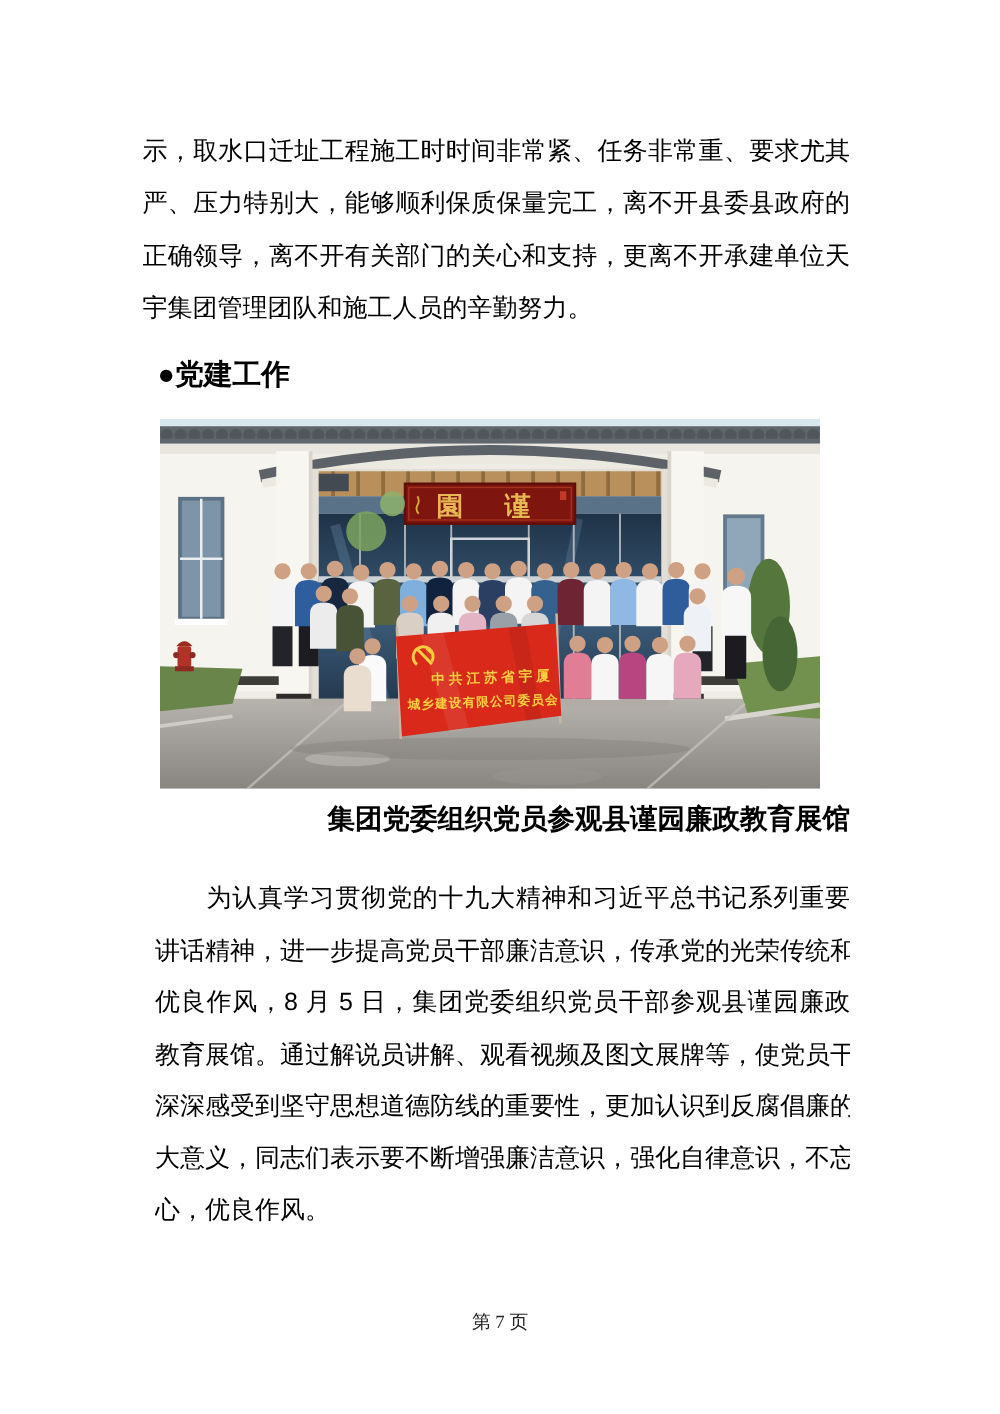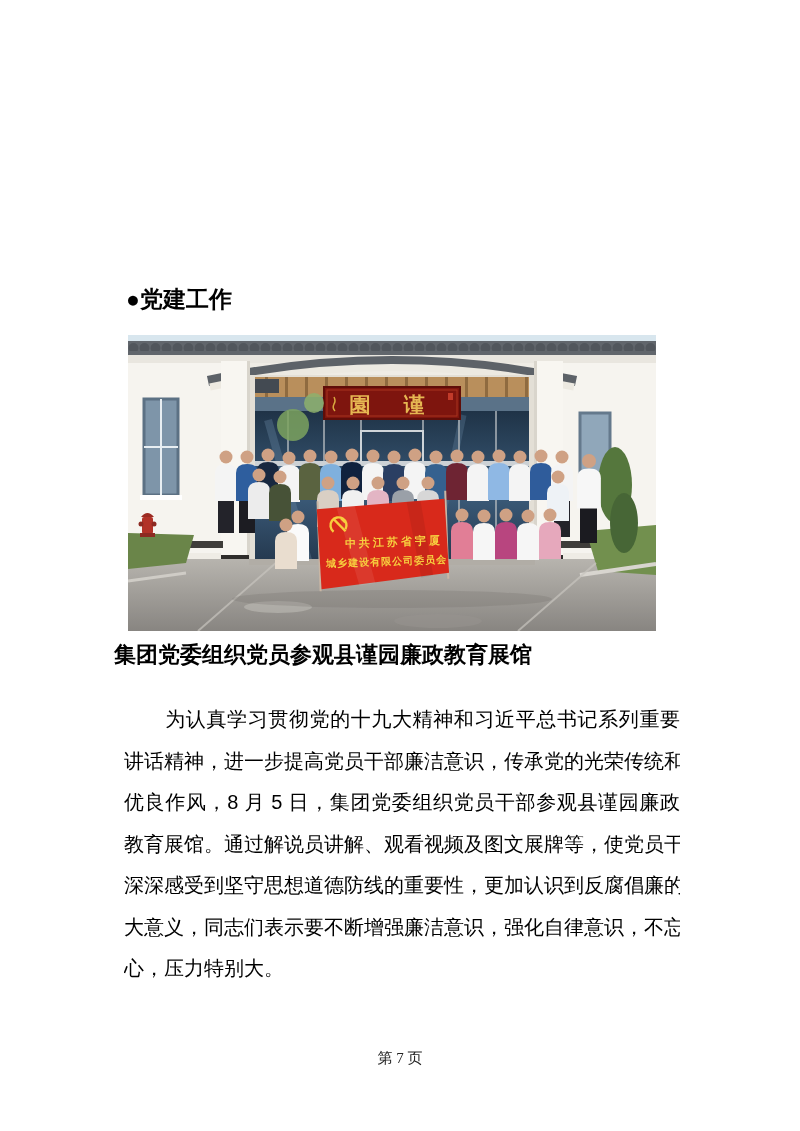--- a/index.html
+++ b/index.html
@@ -5,30 +5,36 @@
   html,body{margin:0;padding:0;background:#ffffff;}
   .page{position:relative;width:800px;height:1131px;background:#ffffff;overflow:hidden;
         font-family:"Liberation Sans","DejaVu Sans",sans-serif;color:#000;}
   .col{position:absolute;left:114px;width:566px;}
   .pline{height:42px;line-height:42px;font-size:20px;text-align:justify;text-align-last:justify;
          white-space:nowrap;overflow:hidden;}
   .pline.last{text-align-last:left;}
   .p2 .pline{height:41.5px;line-height:41.5px;margin-left:10px;}
   .sec-header{position:absolute;left:126px;top:284px;font-size:23px;font-weight:bold;line-height:30px;}
   .photo-wrap{position:absolute;left:128px;top:312px;width:528px;height:296px;margin-top:23px;}
-  .caption{position:absolute;left:114px;top:639px;width:566px;text-align:left;
+  .caption{position:absolute;left:114px;top:639px;width:566px;text-align:right;
            font-size:22px;font-weight:bold;line-height:32px;}
   .footer{position:absolute;left:0;top:1048px;width:800px;text-align:center;
           font-family:"Liberation Serif","DejaVu Serif",serif;font-size:15px;color:#222;line-height:20px;}
 </style>
 </head>
 <body>
 
 <div class="page">
 
+  <div class="col p1" style="top:100px">
+    <div class="pline">示，取水口迁址工程施工时时间非常紧、任务非常重、要求尤其</div>
+    <div class="pline">严、压力特别大，能够顺利保质保量完工，离不开县委县政府的</div>
+    <div class="pline">正确领导，离不开有关部门的关心和支持，更离不开承建单位天</div>
+    <div class="pline last">宇集团管理团队和施工人员的辛勤努力。</div>
+  </div>
 
   <div class="sec-header">
     <span>●</span><span>党建工作</span>
   </div>
 
   <div class="photo-wrap">
     <svg width="528" height="296" viewBox="0 0 528 296">
       <defs>
         <g id="prs">
           <circle cx="0" cy="0" r="6.5" fill="#cfa184"></circle>
@@ -195,18 +201,18 @@
 
   <div class="caption">集团党委组织党员参观县谨园廉政教育展馆</div>
 
   <div class="col p2" style="top:699px">
     <div class="pline">　　为认真学习贯彻党的十九大精神和习近平总书记系列重要</div>
     <div class="pline">讲话精神，进一步提高党员干部廉洁意识，传承党的光荣传统和</div>
     <div class="pline">优良作风，8 月 5 日，集团党委组织党员干部参观县谨园廉政</div>
     <div class="pline">教育展馆。通过解说员讲解、观看视频及图文展牌等，使党员干部</div>
     <div class="pline">深深感受到坚守思想道德防线的重要性，更加认识到反腐倡廉的重</div>
     <div class="pline">大意义，同志们表示要不断增强廉洁意识，强化自律意识，不忘初</div>
-    <div class="pline last">心，压力特别大。</div>
+    <div class="pline last">心，优良作风。</div>
   </div>
 
   <div class="footer">第 7 页</div>
 
 </div>
 
 </body></html>

